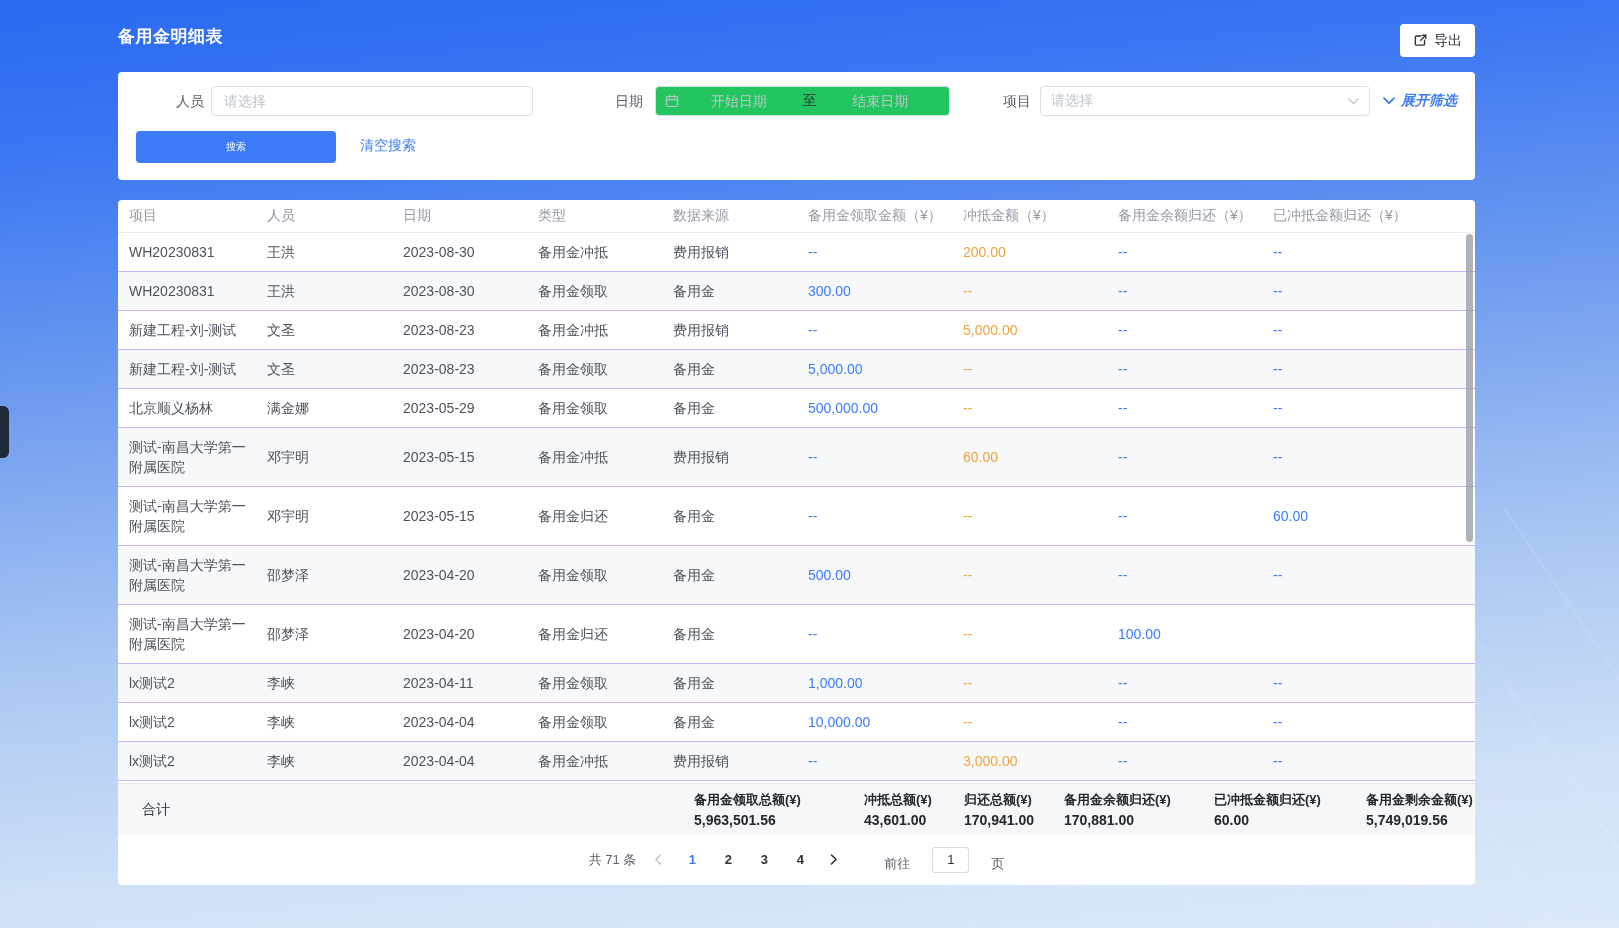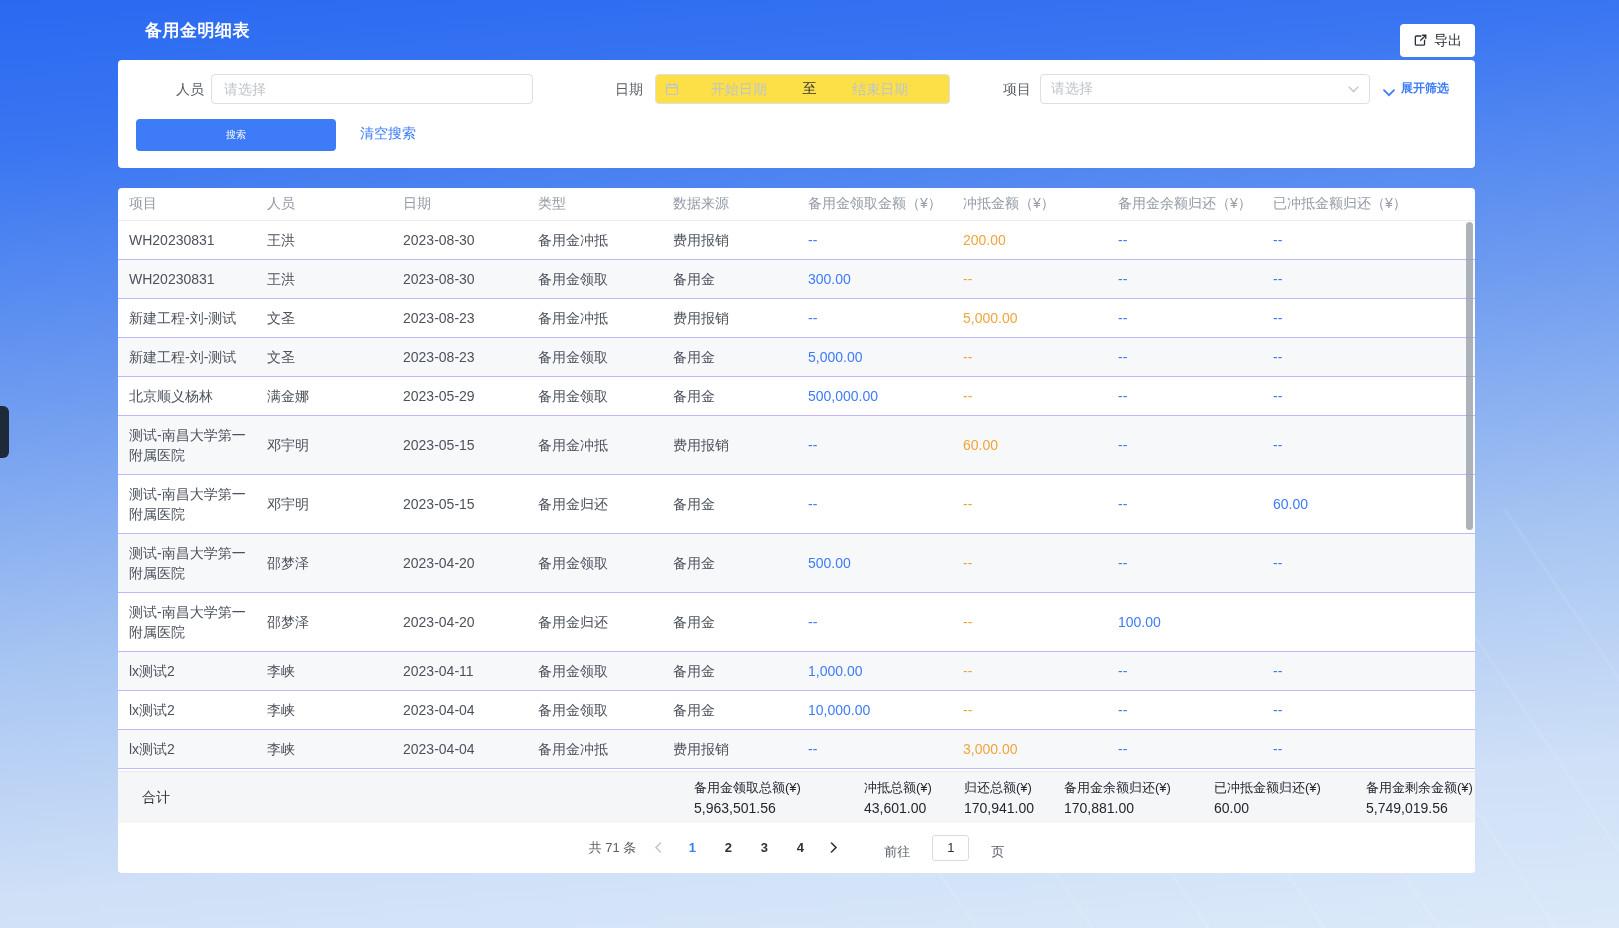--- a/index.html
+++ b/index.html
@@ -3,40 +3,40 @@
 <meta charset="utf-8">
 <style>
   html,body{margin:0;padding:0;}
   .page{position:relative;width:1619px;height:928px;overflow:hidden;
     font-family:"Liberation Sans","DejaVu Sans",sans-serif;
     background:linear-gradient(175deg,#2a69f1 0%,#3a76f2 14%,#6f9cf0 38%,#a7c5f2 62%,#cfe0f7 84%,#dbe9f9 100%);}
   .watermark{position:absolute;right:0;bottom:0;width:760px;height:420px;pointer-events:none;opacity:.5;
     background:repeating-linear-gradient(56deg,rgba(255,255,255,.16) 0 3px,transparent 3px 96px);}
   .drawer-handle{position:absolute;left:0;top:406px;width:9px;height:52px;background:#1e2a38;border-radius:0 6px 6px 0;cursor:pointer;}
   .main{position:absolute;left:118px;top:0;width:1357px;}
-  .topbar{height:60px;position:relative;display:flex;align-items:center;margin-left:27px;}
+  .topbar{height:72px;position:relative;display:flex;align-items:center;}
   .title{color:#ffffff;font-size:17px;font-weight:700;letter-spacing:.5px;}
   .export-btn{position:absolute;right:0;top:24px;height:33px;padding:0 13px;background:#ffffff;border:none;border-radius:4px;
     display:flex;align-items:center;gap:6px;font-size:14px;color:#2b3038;cursor:pointer;font-family:inherit;}
   
   .filter-card{position:relative;height:108px;background:#fff;border-radius:4px;}
   .f-label{position:absolute;font-size:14px;color:#5a6068;white-space:nowrap;}
   .lbl-person{left:58px;top:21px;} .lbl-date{left:497px;top:21px;} .lbl-project{left:885px;top:21px;}
   .inp-person{position:absolute;left:93px;top:14px;width:322px;height:30px;box-sizing:border-box;border:1px solid #dcdfe6;
     border-radius:4px;padding:0 12px;font-size:14px;color:#333;outline:none;font-family:inherit;}
   input::placeholder{color:#bfc4cc;}
   .date-range{position:absolute;left:537px;top:14px;width:295px;height:30px;box-sizing:border-box;border:1px solid #dcdfe6;
-    border-radius:4px;display:flex;align-items:center;padding:0 9px;background:#fde047;cursor:pointer;}
+    border-radius:4px;display:flex;align-items:center;padding:0 9px;background:#22c55e;cursor:pointer;}
   .date-range input{border:none;outline:none;background:transparent;flex:1;min-width:0;text-align:center;font-size:14px;color:#333;font-family:inherit;}
   .date-sep{font-size:14px;color:#2f3338;padding:0 4px;}
   .select-box{position:absolute;left:922px;top:14px;width:330px;height:30px;box-sizing:border-box;border:1px solid #dcdfe6;
     border-radius:4px;display:flex;align-items:center;padding:0 10px;cursor:pointer;background:#fff;}
   .select-box .ph{flex:1;font-size:14px;color:#bfc4cc;}
-  .expand-link{position:absolute;left:1265px;top:20px;display:flex;align-items:flex-end;gap:6px;color:#3d7bf8;font-size:12px;
-    cursor:pointer;text-decoration:none;font-weight:600;}
+  .expand-link{position:absolute;left:1265px;top:20px;display:flex;align-items:center;gap:6px;color:#3d7bf8;font-size:14px;
+    cursor:pointer;text-decoration:none;font-weight:600;font-style:italic;}
   .search-btn{position:absolute;left:18px;top:59px;width:200px;height:32px;background:#3d7bf8;border:none;border-radius:4px;
     color:#fff;font-size:10px;cursor:pointer;font-family:inherit;}
   .clear-link{position:absolute;left:242px;top:65px;color:#3d7bf8;font-size:14px;cursor:pointer;text-decoration:none;}
   
   .table-card{position:relative;margin-top:20px;height:685px;background:#fff;border-radius:4px;overflow:hidden;}
   .grid{display:grid;grid-template-columns:138px 136px 135px 135px 135px 155px 155px 155px auto;
     padding-left:11px;padding-right:14px;box-sizing:border-box;}
   .thead{height:33px;align-items:center;border-bottom:1px solid #e9ecf2;}
   .th{font-size:14px;color:#949aa6;padding-right:8px;white-space:nowrap;overflow:hidden;}
   .tbody{height:550px;overflow:hidden;}
@@ -44,21 +44,21 @@
   .trow.striped{background:#f7f8fa;}
   .td{font-size:14px;color:#4c525c;line-height:20px;padding:9px 8px 9px 0;}
   .td.num-blue{color:#3d7bf8;}
   .td.num-orange{color:#f0a43c;}
   .scroll-thumb{position:absolute;right:2px;top:34px;width:7px;height:308px;background:#9aa0a8;border-radius:4px;opacity:.8;cursor:grab;}
   
   .summary{height:52px;background:#f5f6f8;border-top:1px solid #e8eaef;display:flex;align-items:center;
     padding-left:24px;box-sizing:border-box;}
   .sum-total{font-size:14px;color:#30343c;flex:0 0 552px;}
   .sum-items{display:flex;flex:1;align-items:center;}
-  .sum-item{display:flex;flex-direction:column;gap:3px;}
+  .sum-item{display:flex;flex-direction:column;gap:3px;font-weight:bold;}
   .sum-item:nth-child(1){flex:0 0 170px;} .sum-item:nth-child(2){flex:0 0 100px;justify-content:flex-end;}
   .sum-item:nth-child(3){flex:0 0 100px;} .sum-item:nth-child(4){flex:0 0 150px;}
   .sum-item:nth-child(5){flex:0 0 152px;} .sum-item:nth-child(6){flex:1;}
   .sum-item .lab{font-size:13px;color:#23272e;white-space:nowrap;}
   .sum-item .val{font-size:14px;color:#23272e;}
   
   .pagination{height:49px;display:flex;align-items:center;justify-content:center;gap:12px;font-size:13px;color:#5a6068;background:#fff;}
   .pg-arrow{background:none;border:none;cursor:pointer;display:flex;align-items:center;padding:2px 6px;}
   .pg-num{background:none;border:none;font-size:13px;font-weight:700;color:#303133;cursor:pointer;width:24px;text-align:center;font-family:inherit;}
   .pg-num.active{color:#3d7bf8;}

